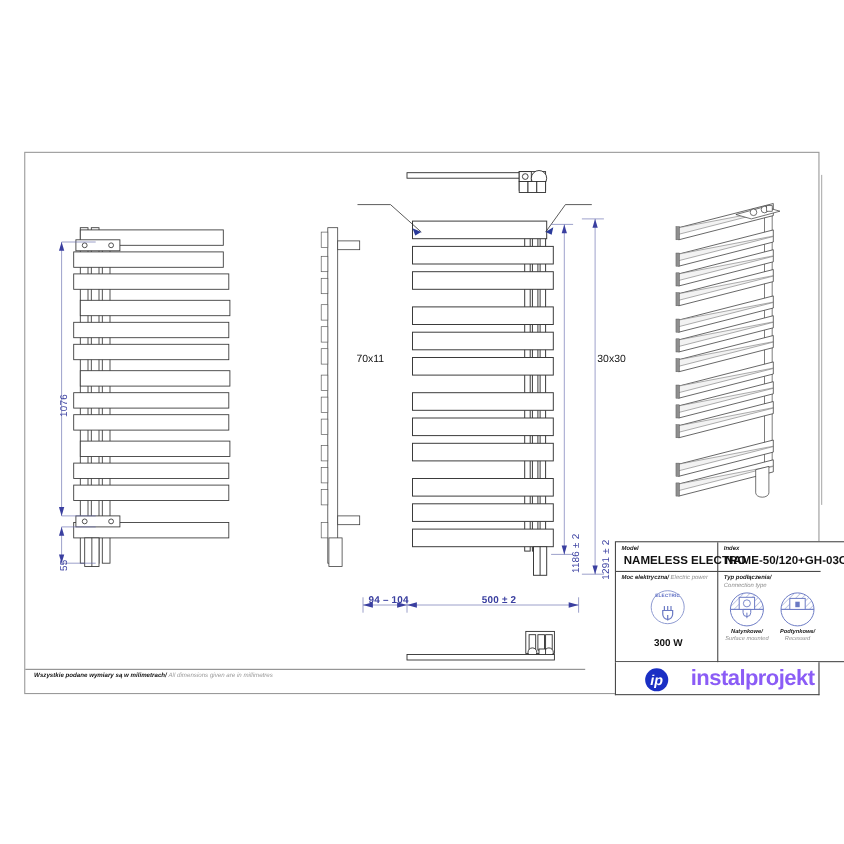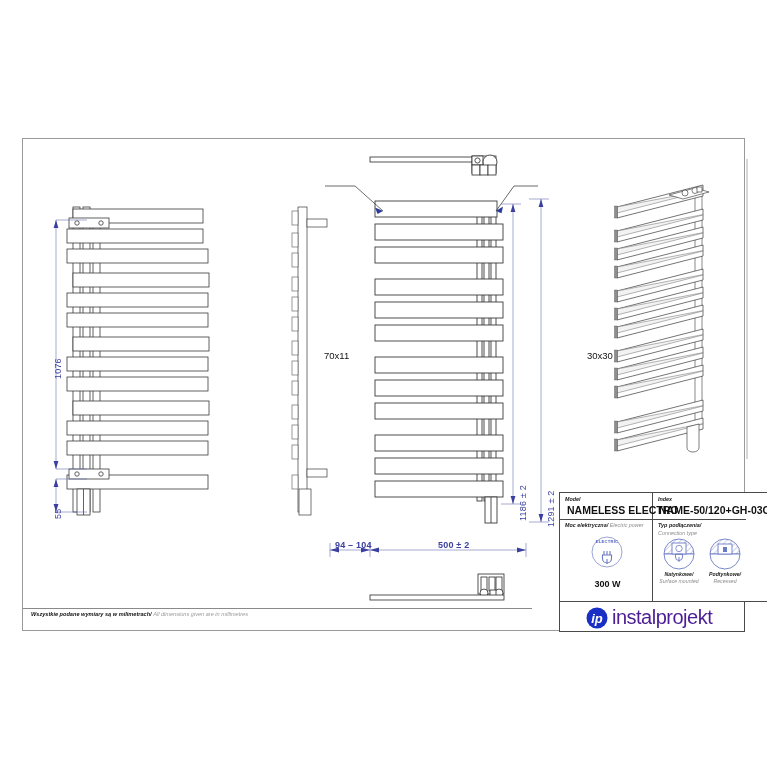--- a/index.html
+++ b/index.html
@@ -3,31 +3,31 @@
 <meta charset="utf-8">
 <style>
   html,body{margin:0;padding:0;background:#ffffff;}
   body{width:767px;height:767px;overflow:hidden;
        font-family:"Liberation Sans","DejaVu Sans",sans-serif;}
   #sheet{position:absolute;left:22px;top:138px;width:723px;height:493px;
          border:1px solid #9a9a9a;box-sizing:border-box;background:#fff;}
   .abs{position:absolute;}
   .dimtxt{color:#3a3fa0;font-size:9px;letter-spacing:.2px;white-space:nowrap;}
   .dimtxt.v{transform-origin:0 0;}
-  .leadtxt{color:#111;font-size:9.5px;white-space:nowrap;margin-top:29px;}
+  .leadtxt{color:#111;font-size:9.5px;white-space:nowrap;}
   svg{display:block;overflow:visible;}
   .tbl{position:absolute;border:1px solid #4a4a4a;box-sizing:border-box;background:#fff;}
   .tcellhdr{font-size:5.4px;font-style:italic;color:#1a1a1a;font-weight:bold;white-space:nowrap;}
   .tcellhdr em{font-weight:normal;color:#8d8d8d;font-style:italic;}
   .tval{font-size:10.5px;font-weight:bold;color:#111;white-space:nowrap;}
   .icap{font-size:5.2px;font-style:italic;color:#1a1a1a;font-weight:bold;line-height:1.35;text-align:center;}
   .icap em{font-weight:normal;color:#8d8d8d;}
   .footnote{font-size:5.6px;font-style:italic;color:#111;font-weight:bold;white-space:nowrap;}
   .footnote em{font-weight:normal;color:#9a9a9a;}
-  .logotxt{font-size:20px;font-weight:normal;color:#4c1d95;letter-spacing:-.5px;}
+  .logotxt{font-size:20px;font-weight:bold;color:#8b5cf6;letter-spacing:-.5px;}
   .elecw{font-size:9px;font-weight:bold;color:#111;text-align:center;}
   .eleclbl{font-size:4.2px;font-weight:bold;color:#5566c0;letter-spacing:.2px;}
 </style>
 </head>
 <body>
 
 <div id="sheet">
 
   <div class="abs" style="left:30px;top:68px;">
     <svg width="175" height="320" viewBox="0 0 175 320">
@@ -168,21 +168,21 @@
 
   <div class="abs" style="left:455px;top:38px;">
     <svg width="90" height="50" viewBox="0 0 90 50">
       <g stroke="#2a2a2a" stroke-width="0.7" fill="none">
         <line x1="60" y1="9" x2="36" y2="9"></line>
         <line x1="36" y1="9" x2="18" y2="34"></line>
       </g>
       <path d="M18,34 l7,-4.5 l-1.5,6.8 z" fill="#2a3a9a"></path>
     </svg>
   </div>
-  <div class="abs leadtxt" style="left:520px;top:182px;padding-left:44px;">30x30</div>
+  <div class="abs leadtxt" style="left:520px;top:182px;">30x30</div>
 
   <div class="abs" style="left:468px;top:55px;">
     <svg width="80" height="350" viewBox="0 0 80 350">
       <g stroke="#6a6fb0" stroke-width="0.6" fill="none">
         <line x1="22" y1="10" x2="22" y2="310"></line>
         <line x1="50" y1="5" x2="50" y2="328"></line>
         <line x1="10" y1="10" x2="30" y2="10"></line>
         <line x1="10" y1="310" x2="30" y2="310"></line>
         <line x1="38" y1="5" x2="58" y2="5"></line>
         <line x1="38" y1="328" x2="58" y2="328"></line>
@@ -346,21 +346,21 @@
         <rect x="17" y="9" width="4" height="5" fill="#6b7ac4"></rect>
       </svg>
     </div>
     <div class="abs icap" style="left:140px;top:78px;width:50px;">
       <span>Podtynkowe/</span><br>
       <em>Recessed</em>
     </div>
   </div>
 
   <div class="tbl" style="left:536px;top:463px;width:186px;height:30px;border-top:none;">
-    <div class="abs" style="left:26px;top:4px;display:flex;align-items:center;gap:4px;">
+    <div class="abs" style="left:26px;top:4px;display:flex;align-items:center;gap:20px;">
       <svg width="22" height="22" viewBox="0 0 22 22">
         <circle cx="11" cy="11" r="10.5" fill="#1a2fc4"></circle>
         <text x="11" y="16" font-family="Liberation Sans, sans-serif" font-size="13" font-weight="bold" font-style="italic" fill="#ffffff" text-anchor="middle">ip</text>
       </svg>
       <span class="logotxt">instalprojekt</span>
     </div>
   </div>
 
   <div class="abs" style="left:0;top:469px;width:509px;height:1px;background:#8a8a8a;"></div>
   <div class="abs footnote" style="left:8px;top:472px;">

